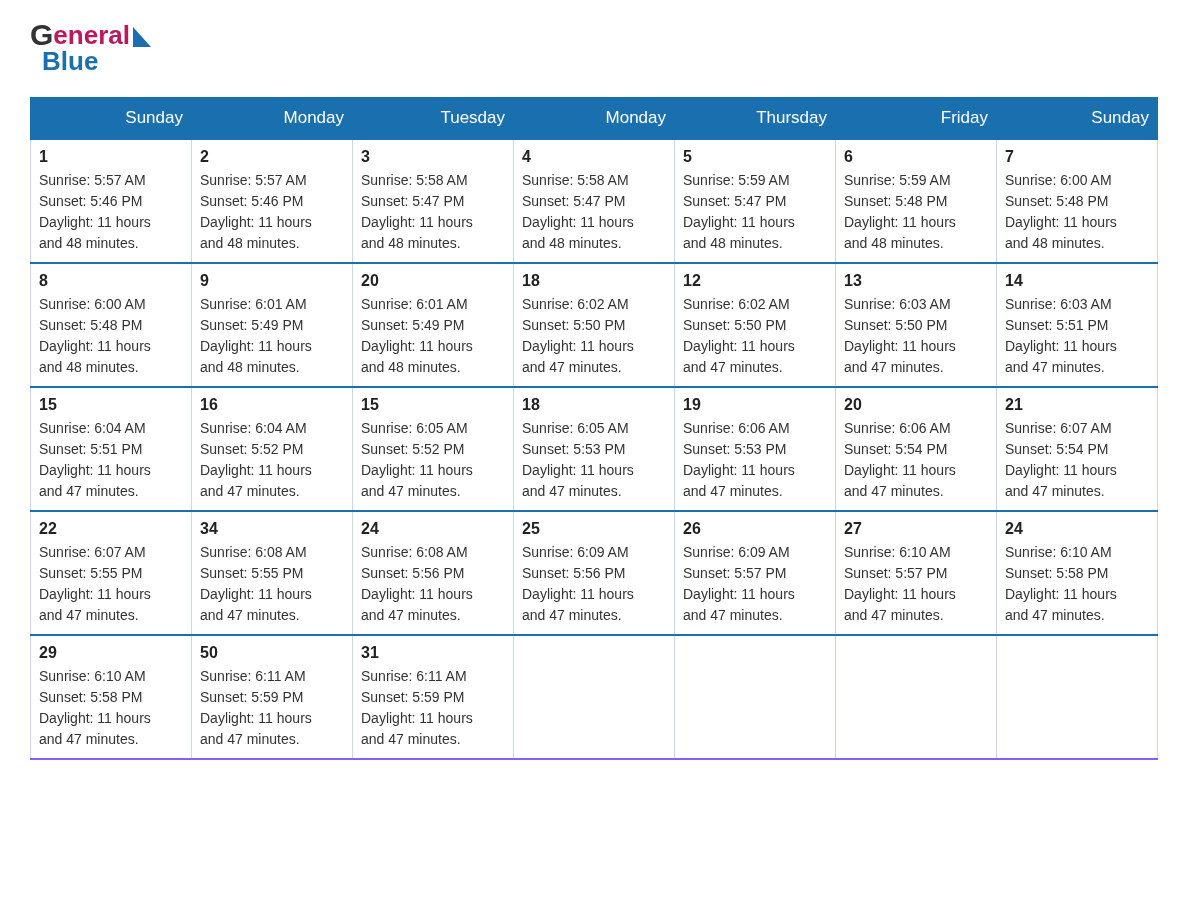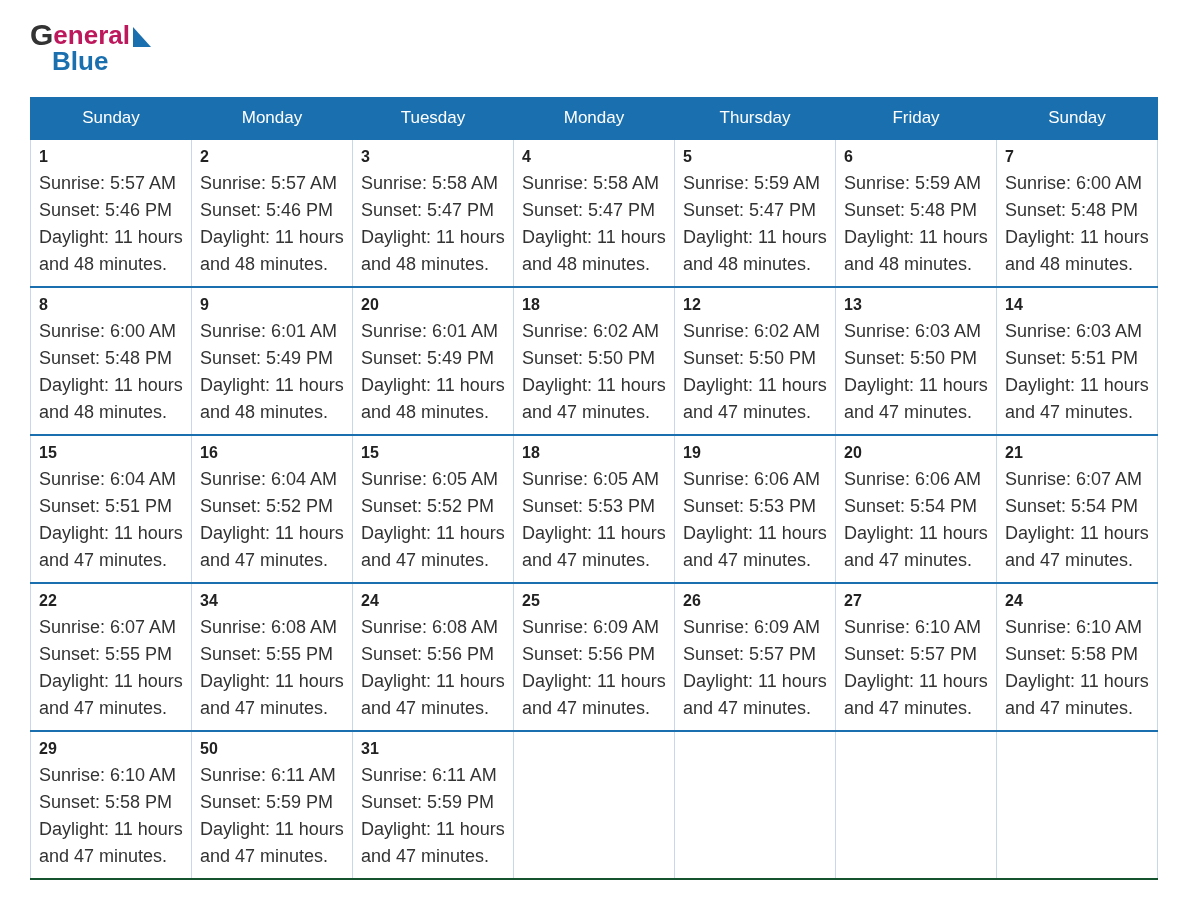--- a/index.html
+++ b/index.html
@@ -33,44 +33,44 @@
       width: 100%;
       border-collapse: collapse;
       table-layout: fixed;
     }
     thead th {
       background-color: #1a6faf;
       color: #fff;
       padding: 10px 8px;
       font-size: 17px;
       font-weight: normal;
-      text-align: center;
+      text-align: right;
       border: 1px solid #1a6faf;
     }
     tbody td {
       vertical-align: top;
       padding: 8px 8px;
       font-size: 13px;
       color: #333;
       border: 1px solid #c8d8e8;
       border-top: 2px solid #1a6faf;
       height: 120px;
     }
     tbody tr:last-child td {
-      border-bottom: 2px solid #14532d;
+      border-bottom: 2px solid #8b5cf6;
     }
     .day-num {
       font-size: 16px;
       font-weight: bold;
       display: block;
       margin-bottom: 4px;
       color: #222;
     }
     .day-info {
-      font-size: 18px;
+      font-size: 14px;
       line-height: 1.5;
       color: #333;
     }
     .empty-cell {
       background: #fff;
     }
     
     .logo-container {
       display: flex;
       flex-direction: column;
@@ -103,21 +103,21 @@
       height: 0;
       border-left: 18px solid #1a6faf;
       border-top: 20px solid transparent;
       margin-left: 3px;
       margin-bottom: -4px;
     }
     .blue-word {
       font-size: 26px;
       font-weight: bold;
       color: #1a6faf;
-      margin-left: 20px;
+      margin-left: 10px;
     }
   </style>
 </head>
 <body>
 
 <div class="header">
   <div class="logo-container">
     <div class="logo-line1">
       <span class="g-text">G</span>
       <span class="eneral-text">eneral</span>

